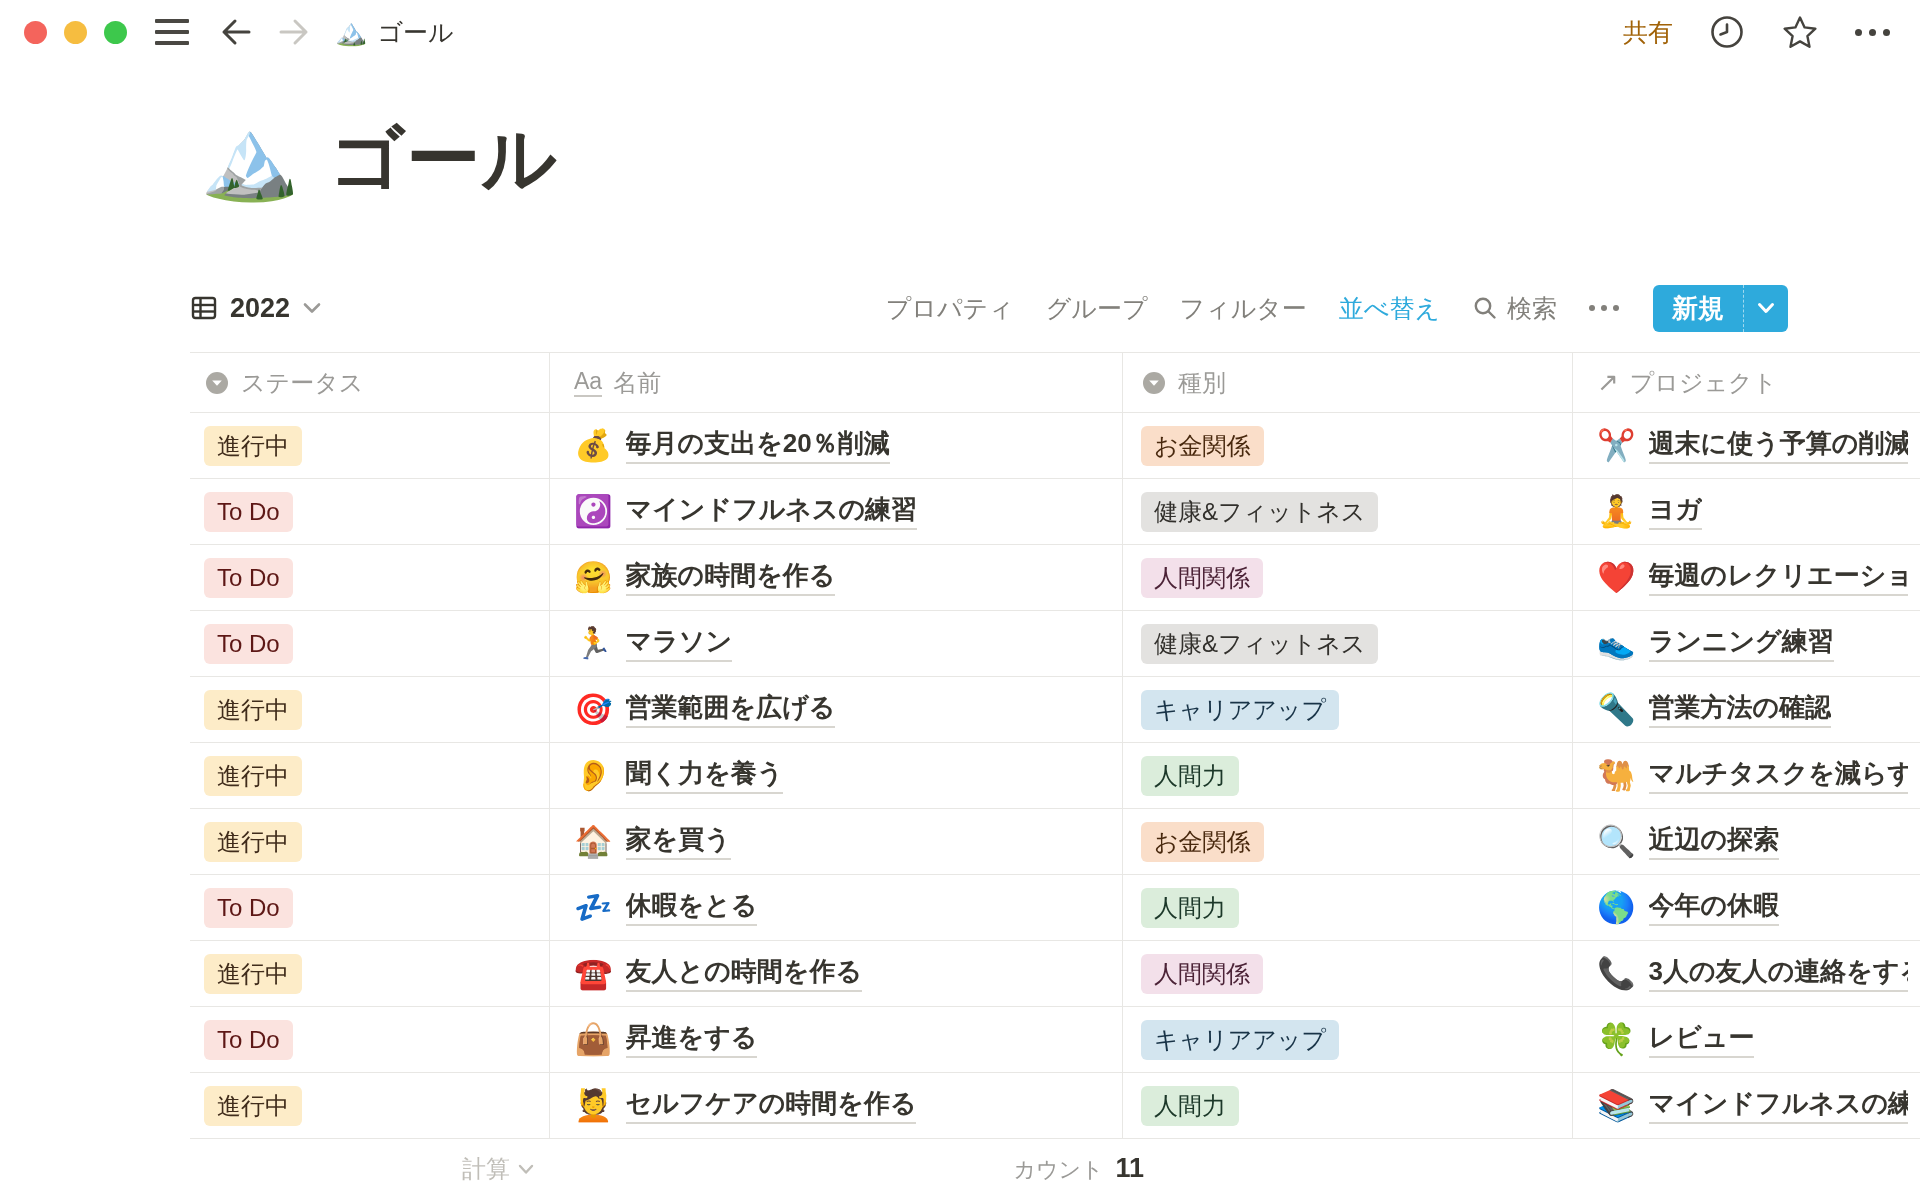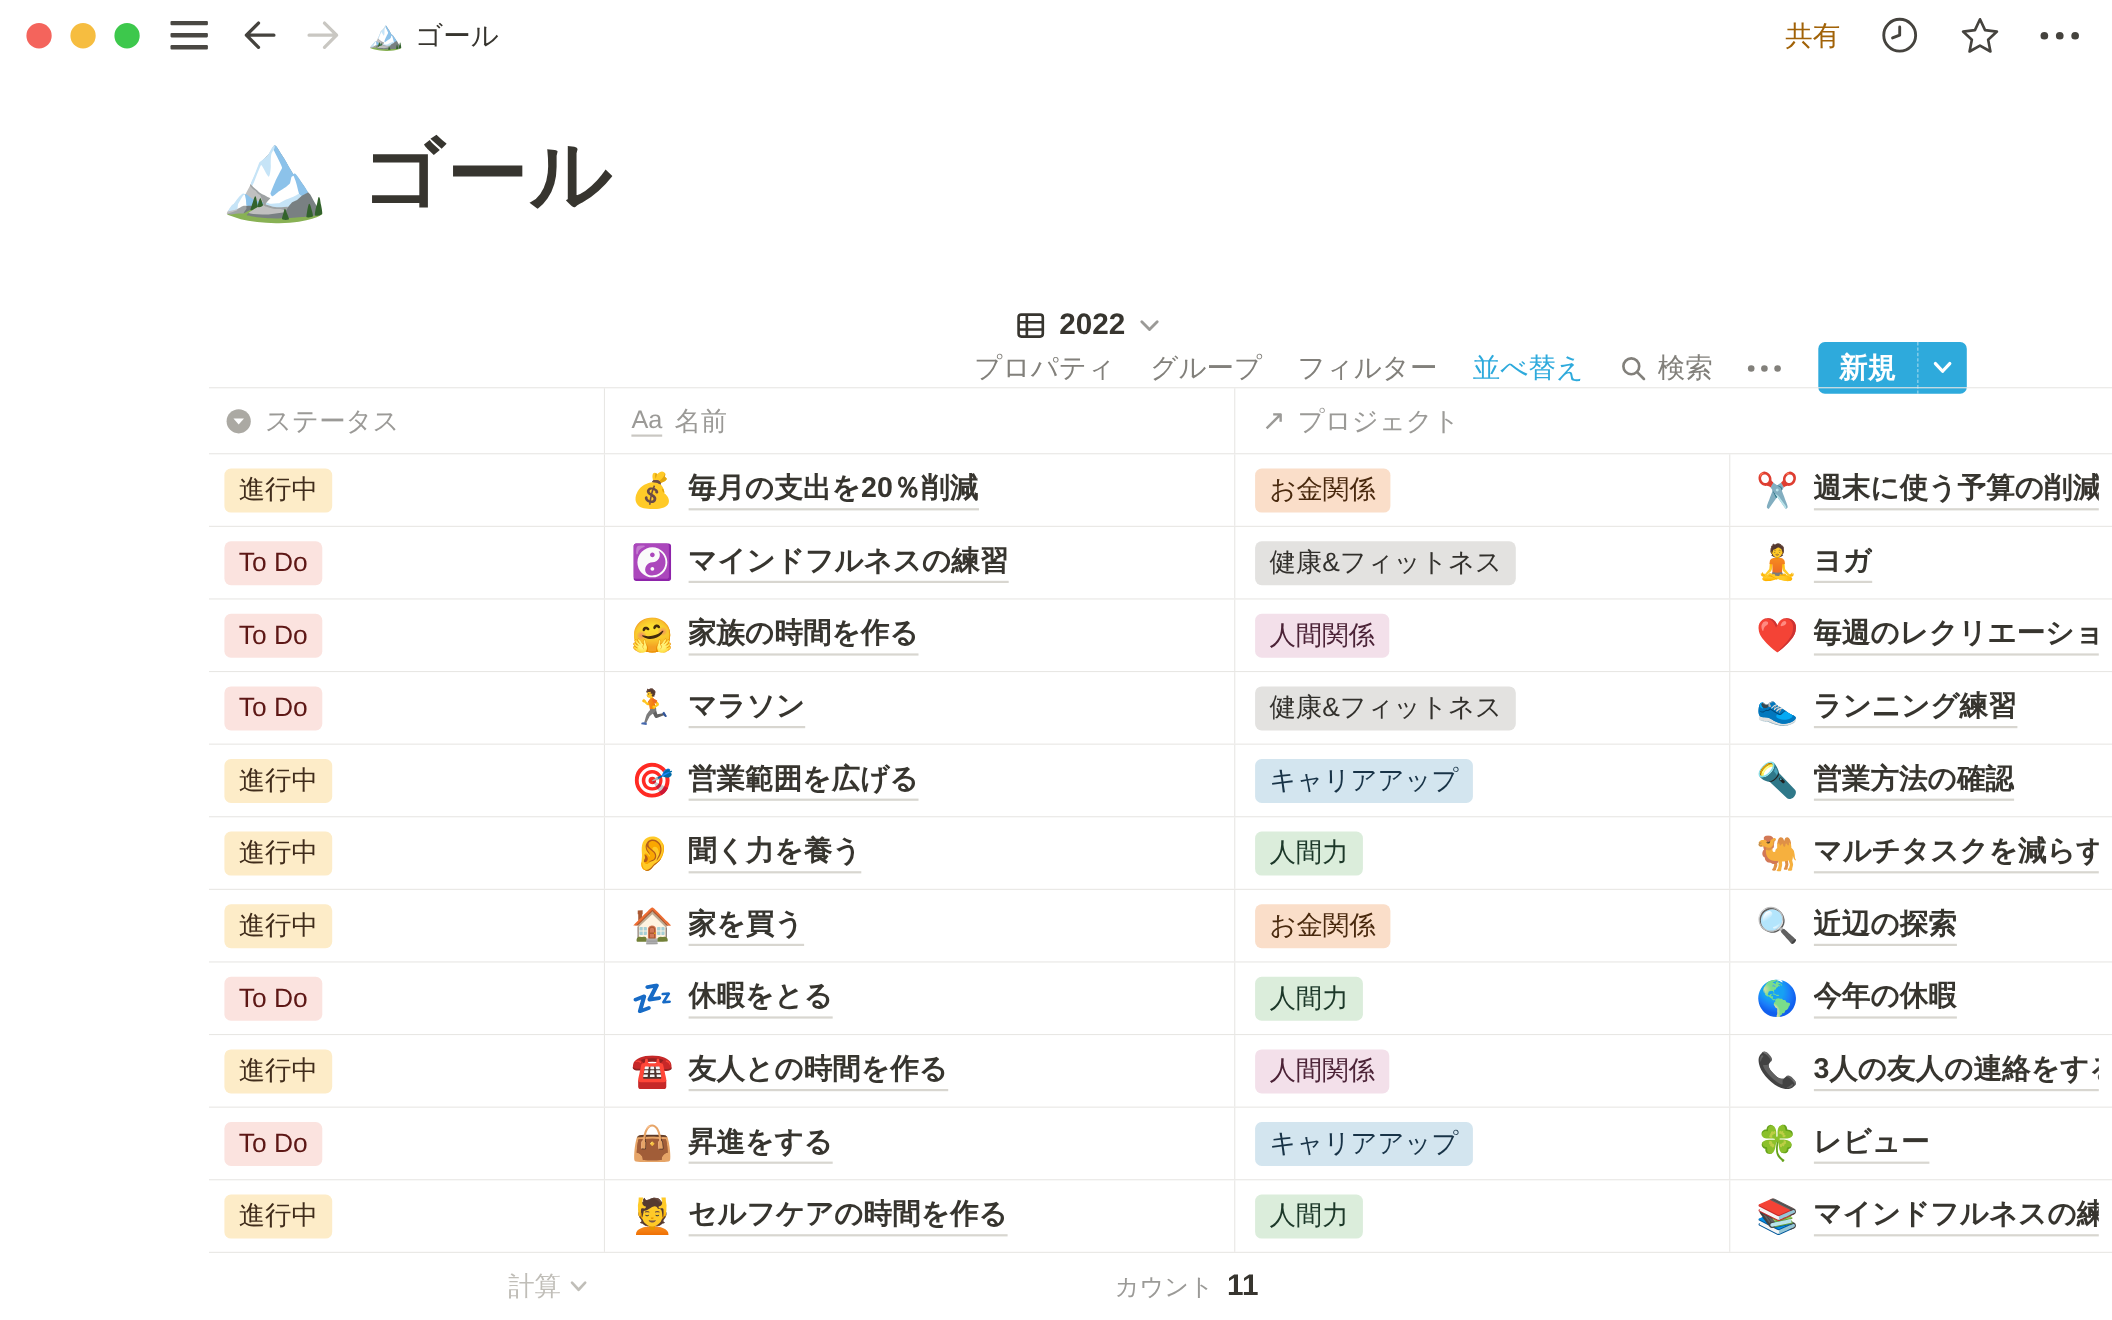--- a/index.html
+++ b/index.html
@@ -25,21 +25,21 @@
   .dots { display:flex; gap:7px; align-items:center; }
   .dots i { width:7px; height:7px; border-radius:50%; background:#45433E; display:block; }
 
   
   .pagehead { position:absolute; top:118px; left:200px; display:flex; align-items:flex-end; gap:30px; }
   .pagehead .emo { font-size:80px; line-height:1; }
   .pagehead h1 { font-size:74px; font-weight:700; line-height:1.1; letter-spacing:1px; }
 
   
   .viewbar { position:absolute; top:280px; left:190px; right:132px; height:56px;
-    display:flex; align-items:center;flex-direction:column; }
+    display:flex; align-items:center; }
   .viewswitch { display:flex; align-items:center; gap:12px; cursor:pointer; }
   .viewswitch .vlabel { font-size:27px; font-weight:700; }
   .vmenu { margin-left:auto; display:flex; align-items:center; gap:32px;font-family:Liberation Mono, monospace; }
   .vmenu .mitem { font-size:25px; color:#82807B; cursor:pointer; white-space:nowrap; }
   .vmenu .mitem.active { color:var(--accent); }
   .searchgrp { display:flex; align-items:center; gap:9px; cursor:pointer;justify-content:space-between; }
   .searchgrp .mlabel { font-size:25px; color:#82807B; }
   .vdots { display:flex; gap:6px; align-items:center; cursor:pointer; }
   .vdots i { width:6px; height:6px; border-radius:50%; background:#82807B; display:block; }
   .newbtn { display:flex; align-items:stretch; height:47px; border-radius:6px; overflow:hidden;
@@ -188,20 +188,29 @@
             <circle cx="13" cy="13" r="11" fill="#ABA9A3"></circle>
             <path d="M8.2 10.5 L13 15.8 L17.8 10.5 Z" fill="#fff"></path>
           </svg>
       </span>
       <span>ステータス</span>
     </div>
     <div class="hcell c2">
       <span class="aa-glyph">Aa</span>
       <span>名前</span>
     </div>
+    <div class="hcell c3">
+      <span>
+        <svg width="26" height="26" viewBox="0 0 26 26">
+            <circle cx="13" cy="13" r="11" fill="#ABA9A3"></circle>
+            <path d="M8.2 10.5 L13 15.8 L17.8 10.5 Z" fill="#fff"></path>
+          </svg>
+      </span>
+      <span>種別</span>
+    </div>
     <div class="hcell c4">
       <span class="rel-glyph">↗</span>
       <span>プロジェクト</span>
     </div>
   </div>
 
   <div>
   <div class="grid trow">
     <div class="cell c1">
       <span class="tag" style="background: rgb(253, 236, 200); color: rgb(64, 44, 27);">進行中</span>

